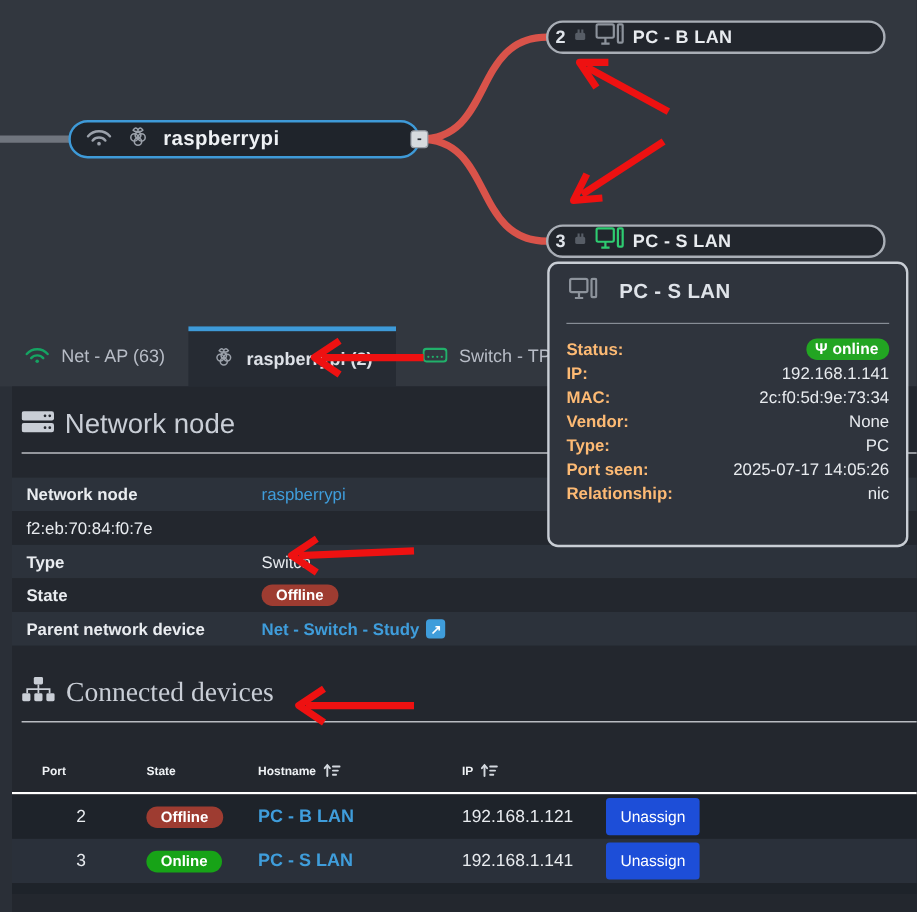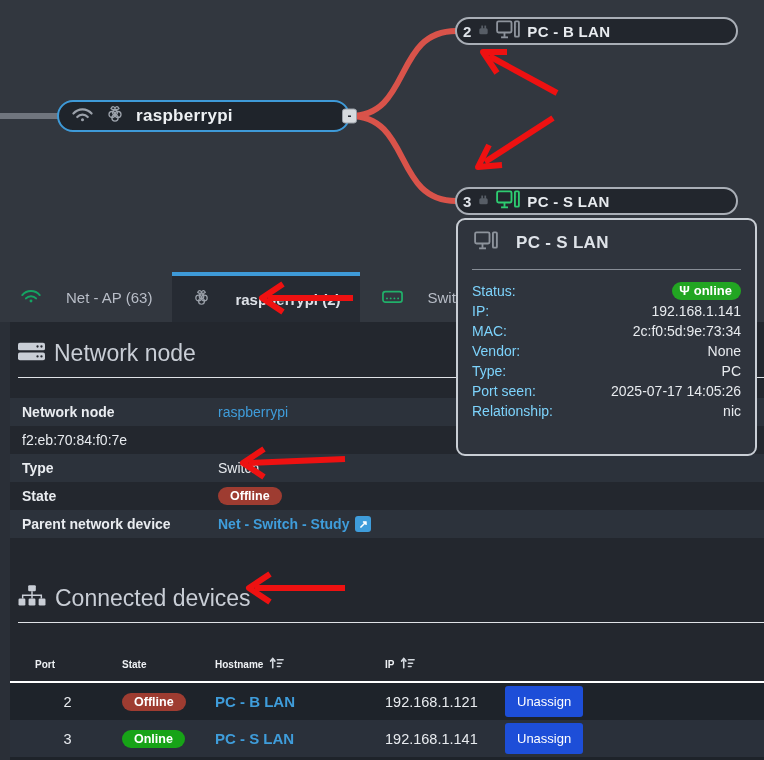--- a/index.html
+++ b/index.html
@@ -20,21 +20,21 @@
   .node-pc-s { top:187px; }
   .node-pc .num { font-size:15px; font-weight:bold; color:#dfe3e9; }
   .node-pc .label { font-size:15px; font-weight:bold; color:#e8ebef; letter-spacing:.3px; }
   .icon-gray { color:#9ba1aa; }
   .icon-dim  { color:#8d939c; }
   .icon-green{ color:#2ecc71; }
   .icon-dark { color:#575d66; }
 
   
   .tabbar { position:absolute; left:0; top:272px; width:764px; height:50px; display:flex; z-index:5; }
-  .tab { display:flex; align-items:center; gap:24px; padding:0 20px; color:#b8bdc7; font-size:15px; white-space:nowrap; }
+  .tab { display:flex; align-items:center; gap:9px; padding:0 20px; color:#b8bdc7; font-size:15px; white-space:nowrap; }
   .tab .tab-label { white-space:nowrap; }
   .tab-active { background:#262b33; border-top:4px solid #3e9ad8; color:#dde1e7; font-weight:bold; }
   .tab-switch { margin-left:2px; }
 
   
   .panel { position:absolute; left:10px; top:322px; width:754px; height:438px; background:#23272e; padding-top:16px; z-index:4; }
   .sec-h { display:flex; align-items:center; gap:9px; color:#c9ced6; font-size:23px; padding-left:8px; height:30px; }
   .sec-divider { border-bottom:1px solid #dfe2e6; margin:9px 0 0 8px; }
 
   .nn-table { margin-top:20px; }
@@ -43,40 +43,40 @@
   .nn-light { background:#2c323b; }
   .nn-dark  { background:#23272e; }
   a.link { color:#3f9ddb; text-decoration:none; }
   .link-bold { font-weight:bold; }
   .badge { display:inline-block; padding:2px 12px; border-radius:11px; font-size:12.5px; font-weight:bold; color:#fff; }
   .badge-offline { background:#9e3c31; }
   .badge-online  { background:#17a317; }
   .extlink { display:inline-flex; width:16px; height:16px; background:#3f9ddb; border-radius:3px; color:#fff; font-size:11px; font-weight:bold; align-items:center; justify-content:center; margin-left:6px; vertical-align:-3px; }
   .parent-cell { display:flex; align-items:flex-start; }
 
-  .sec-cd { margin-top:45px; }
+  .sec-cd { margin-top:24px;font-family:Liberation Serif, serif; }
   .cd-table { margin-top:24px; }
   .cd-grid { display:grid; grid-template-columns:87px 93px 170px 120px auto; align-items:center; padding-left:25px; }
   .cd-head { height:36px; border-bottom:2px solid #ffffff; font-size:10px; font-weight:bold; color:#eef1f4; }
   .cd-head .hcell { display:flex; align-items:center; gap:6px; }
   .cd-row { height:37px; font-size:14.5px; }
   .cd-row-dark  { background:#1e232a; }
   .cd-row-light { background:#2a303a; }
   .cd-strip { height:9px; background:#1e232a; }
   .port-val { width:65px; text-align:center; color:#e8ebef; }
   .host-link { font-size:15px; }
   .btn-unassign { background:#1d4ed8; border:none; color:#fff; font-size:13px; font-family:inherit; padding:8px 12px; border-radius:3px; }
 
   
   .tooltip { position:absolute; left:456px; top:218px; width:301px; height:238px; background:#2f343d; border:2px solid #c9ced5; border-radius:9px; padding:11px 14px 8px 14px; z-index:40; }
   .tt-title { display:flex; align-items:center; gap:18px; color:#dfe3e9; font-size:17px; font-weight:bold; letter-spacing:.3px; padding-left:2px; }
   .tt-divider { border-bottom:1px solid #878d96; margin-top:14px; }
   .tt-rows { margin-top:11px; }
   .tt-row { height:20px; display:flex; justify-content:space-between; align-items:center; font-size:14px; }
-  .tt-row .lbl { font-weight:normal; color:#7dd3fc; }
+  .tt-row .lbl { font-weight:bold; color:#fdba74; }
   .tt-row .val { color:#e8ebef; }
   .tt-badge { display:inline-flex; align-items:center; gap:4px; background:#22a522; color:#fff; border-radius:11px; padding:1px 9px 2px 7px; font-size:13px; font-weight:bold; }
   .val-red { color:#d43f3a; }
 
   
   svg.annot { position:absolute; left:0; top:0; z-index:60; pointer-events:none; }
 </style>
 </head>
 <body>
 

